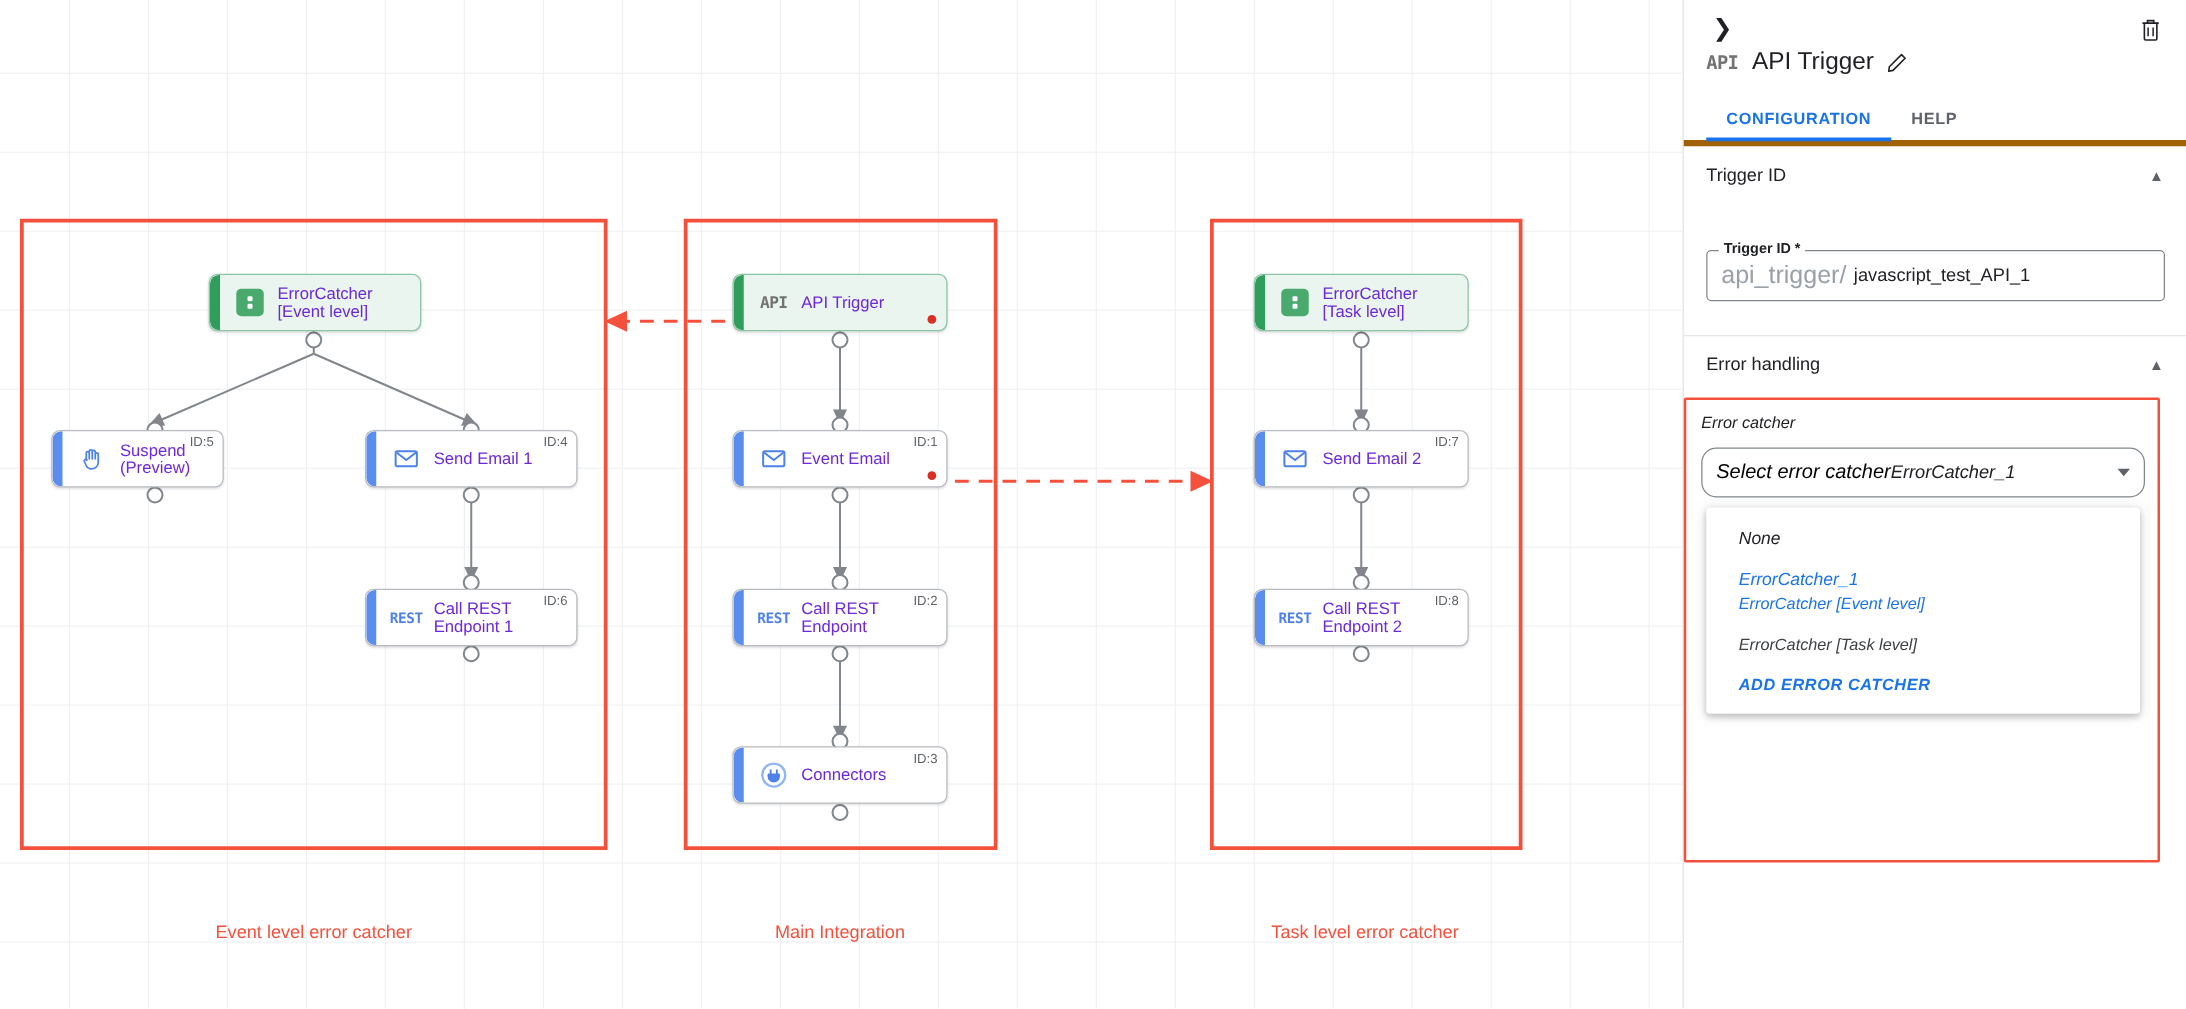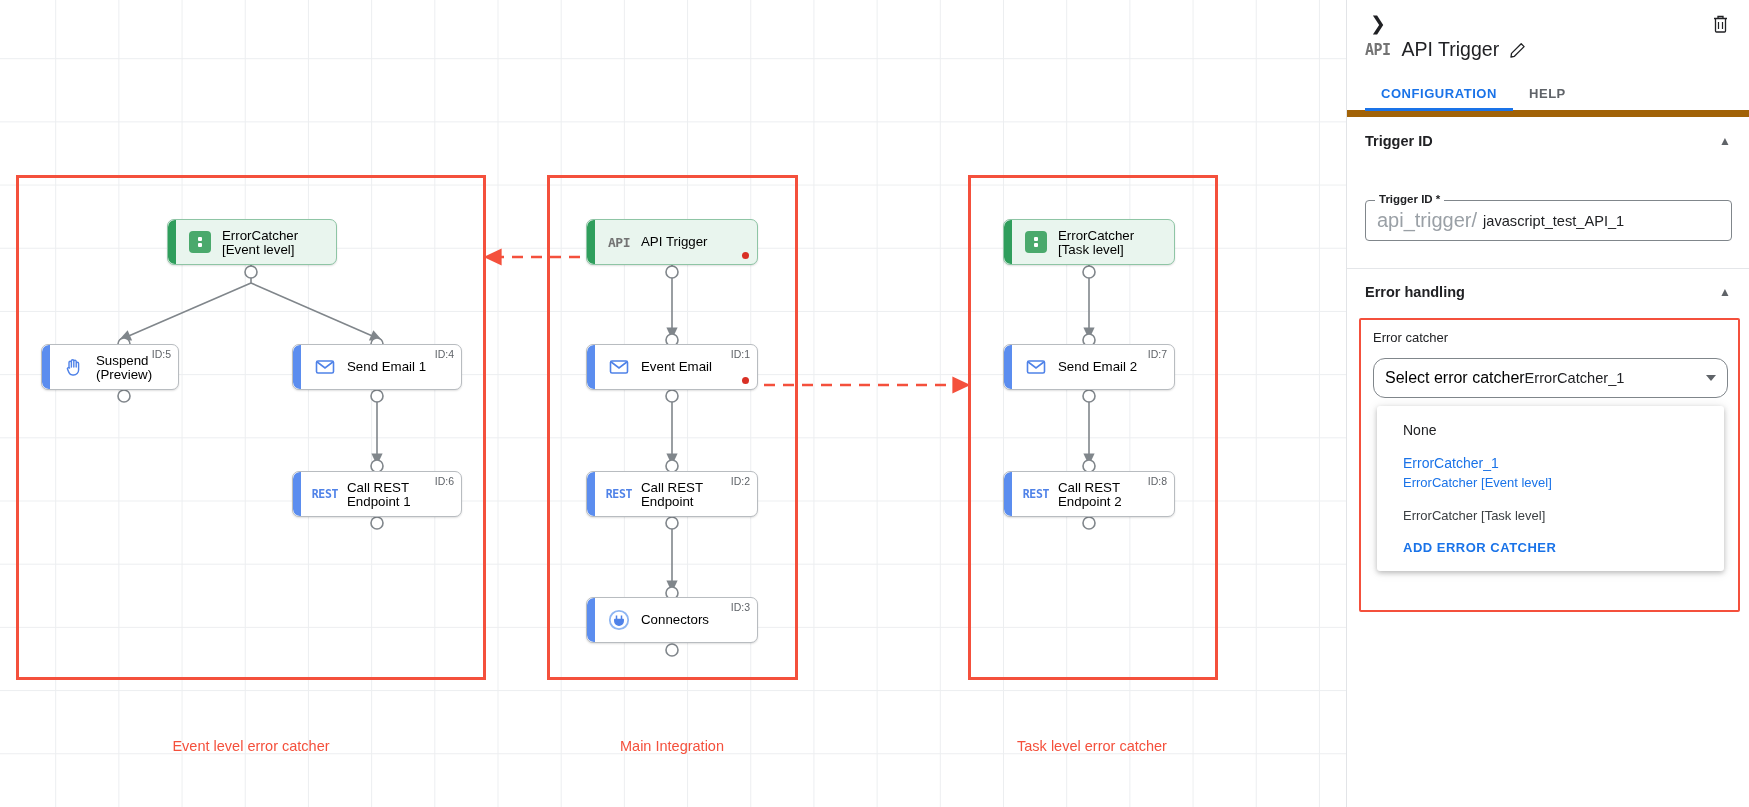--- a/index.html
+++ b/index.html
@@ -65,21 +65,21 @@
   .node .ico {
     position: absolute; left: 19px; top: 50%;
     transform: translateY(-50%);
     width: 26px; height: 26px;
     display: flex; align-items: center; justify-content: center;
     font-size: 12px; font-weight: bold;
   }
   .node .ttl {
     position: absolute; left: 54px; top: 50%;
     transform: translateY(-50%);
-    font-size: 13.3px; color: #000000;
+    font-size: 13.3px; color: #6d28d9;
     line-height: 13.5px;
     white-space: pre-line;
   }
   .node .idbadge {
     position: absolute; right: 7px; top: 3px;
     font-size: 10.5px; color: #5f6368;
   }
   .node .errdot {
     position: absolute; right: 8px; bottom: 5px;
     width: 7.5px; height: 7.5px; border-radius: 50%;
@@ -123,21 +123,21 @@
     display: flex; align-items: center; gap: 11px;
   }
   .panel-title-row .api-glyph { font-size: 15px; }
   .panel-title { font-size: 19.5px; color: #202124; }
   .edit-pencil { width: 18px; height: 18px; cursor: pointer; display:flex; align-items:center; }
 
   
   #tabs {
     position: absolute; left: 0; top: 76px; right: 0;
     height: 41px;
-    border-bottom: 7px solid #a16207;
+    border-bottom: 5px solid #a16207;
     display: flex; align-items: stretch;
     padding-left: 18px;
   }
   .tab {
     display: flex; align-items: center; justify-content: center;
     font-size: 13px; font-weight: bold; letter-spacing: 0.55px;
     color: #5f6368; cursor: pointer;
     padding: 0 16px;
     position: relative;
   }
@@ -148,21 +148,21 @@
   }
 
   
   .section-head {
     position: absolute; left: 0; right: 0;
     height: 48px;
     display: flex; align-items: center;
     padding: 0 18px;
     cursor: pointer;
   }
-  .section-head .s-title { font-size: 14.5px; font-weight: bold; color: #202124; flex: 1; }
+  .section-head .s-title { font-size: 14.5px; font-weight: normal; color: #202124; flex: 1; }
   .chev { color: #5f6368; font-size: 12px; }
 
   .divider { position: absolute; left: 0; right: 0; height: 1px; background: #e4e6e9; }
 
   
   .outlined {
     position: absolute;
     border: 1px solid #80868b;
     border-radius: 4px;
     background: #fff;
@@ -446,21 +446,21 @@
       <span class="fvalue">javascript_test_API_1</span>
     </div>
 
     <div class="divider" style="top:268px"></div>
 
     <div class="section-head" style="top:268px">
       <span class="s-title">Error handling</span>
       <span class="chev">▲</span>
     </div>
 
-    <div id="ec-box" style="left:12px; top:318px; width:381px; height:294px;">
+    <div id="ec-box" style="left:0; top:318px; width:381px; height:372px;font-style:italic;">
 
       <div id="ec-label" style="left:12px; top:10px;">Error catcher</div>
 
       <div class="select-ctl" style="left:12px; top:38px; width:355px; height:40px;">
         <span class="flabel">Select error catcher</span>
         <span class="sval">ErrorCatcher_1</span>
         <span class="caret"></span>
       </div>
 
       <div id="dd-menu" style="left:16px; top:86px; width:347px;">

